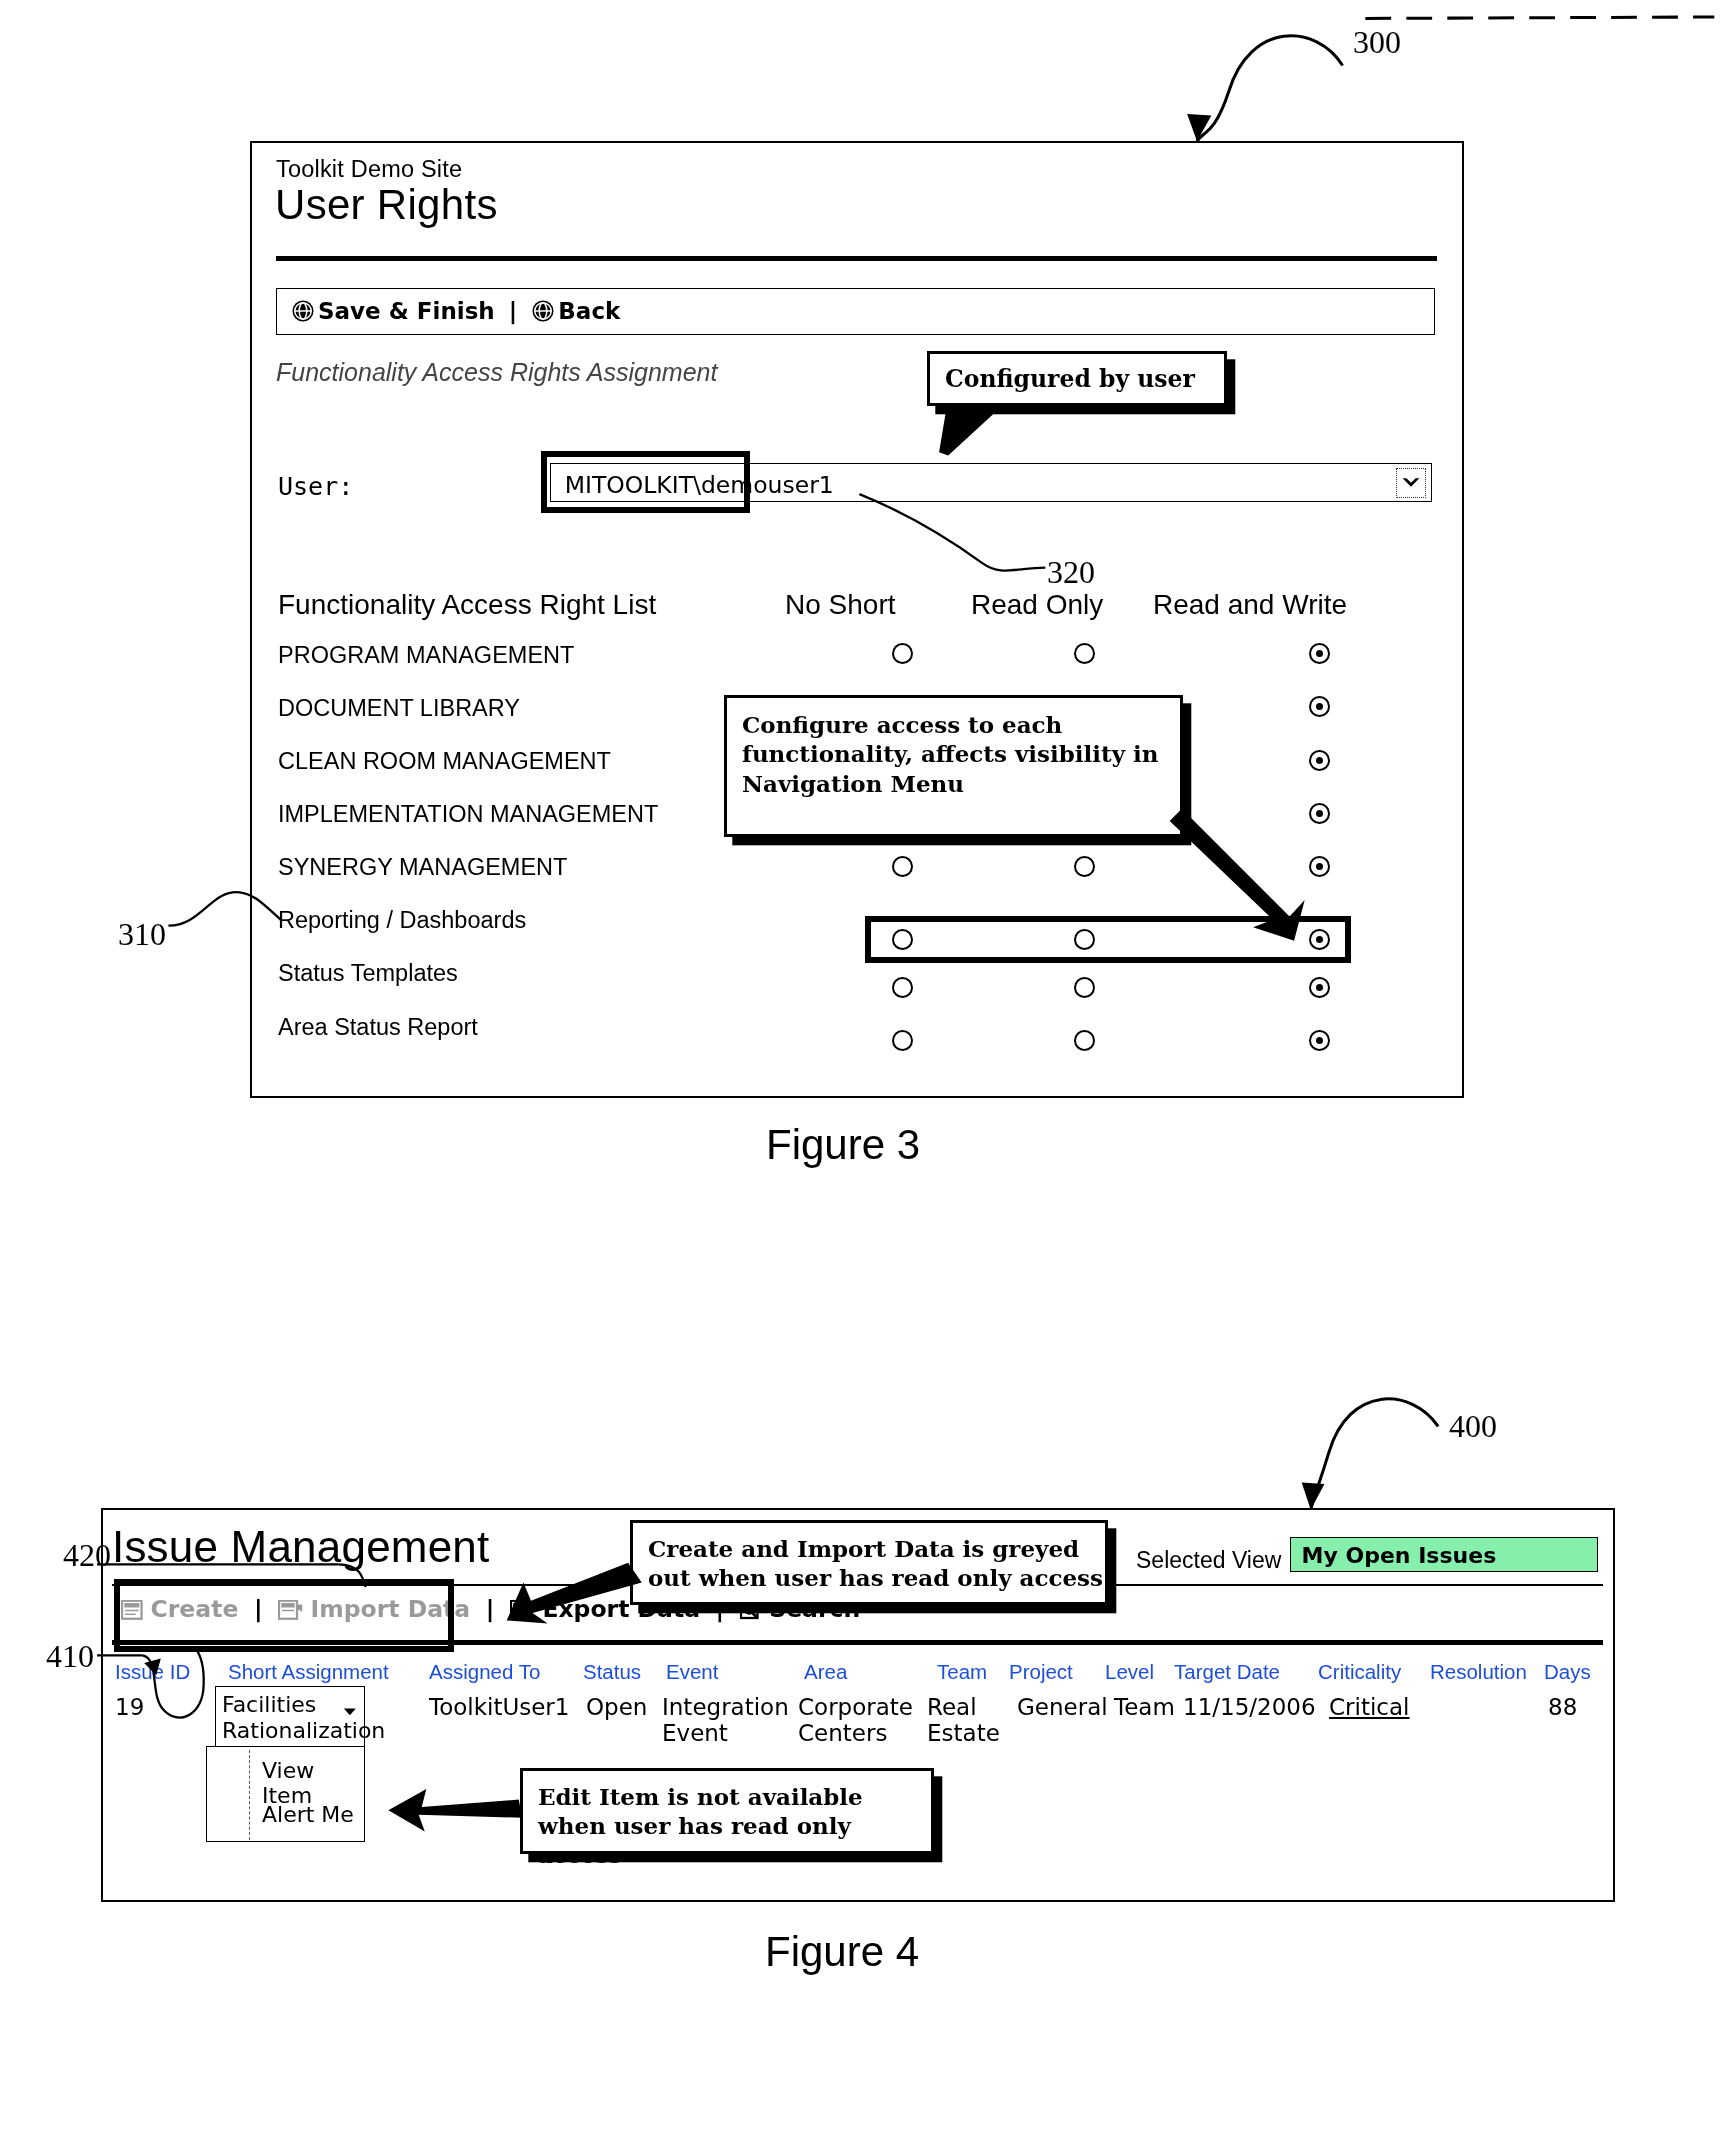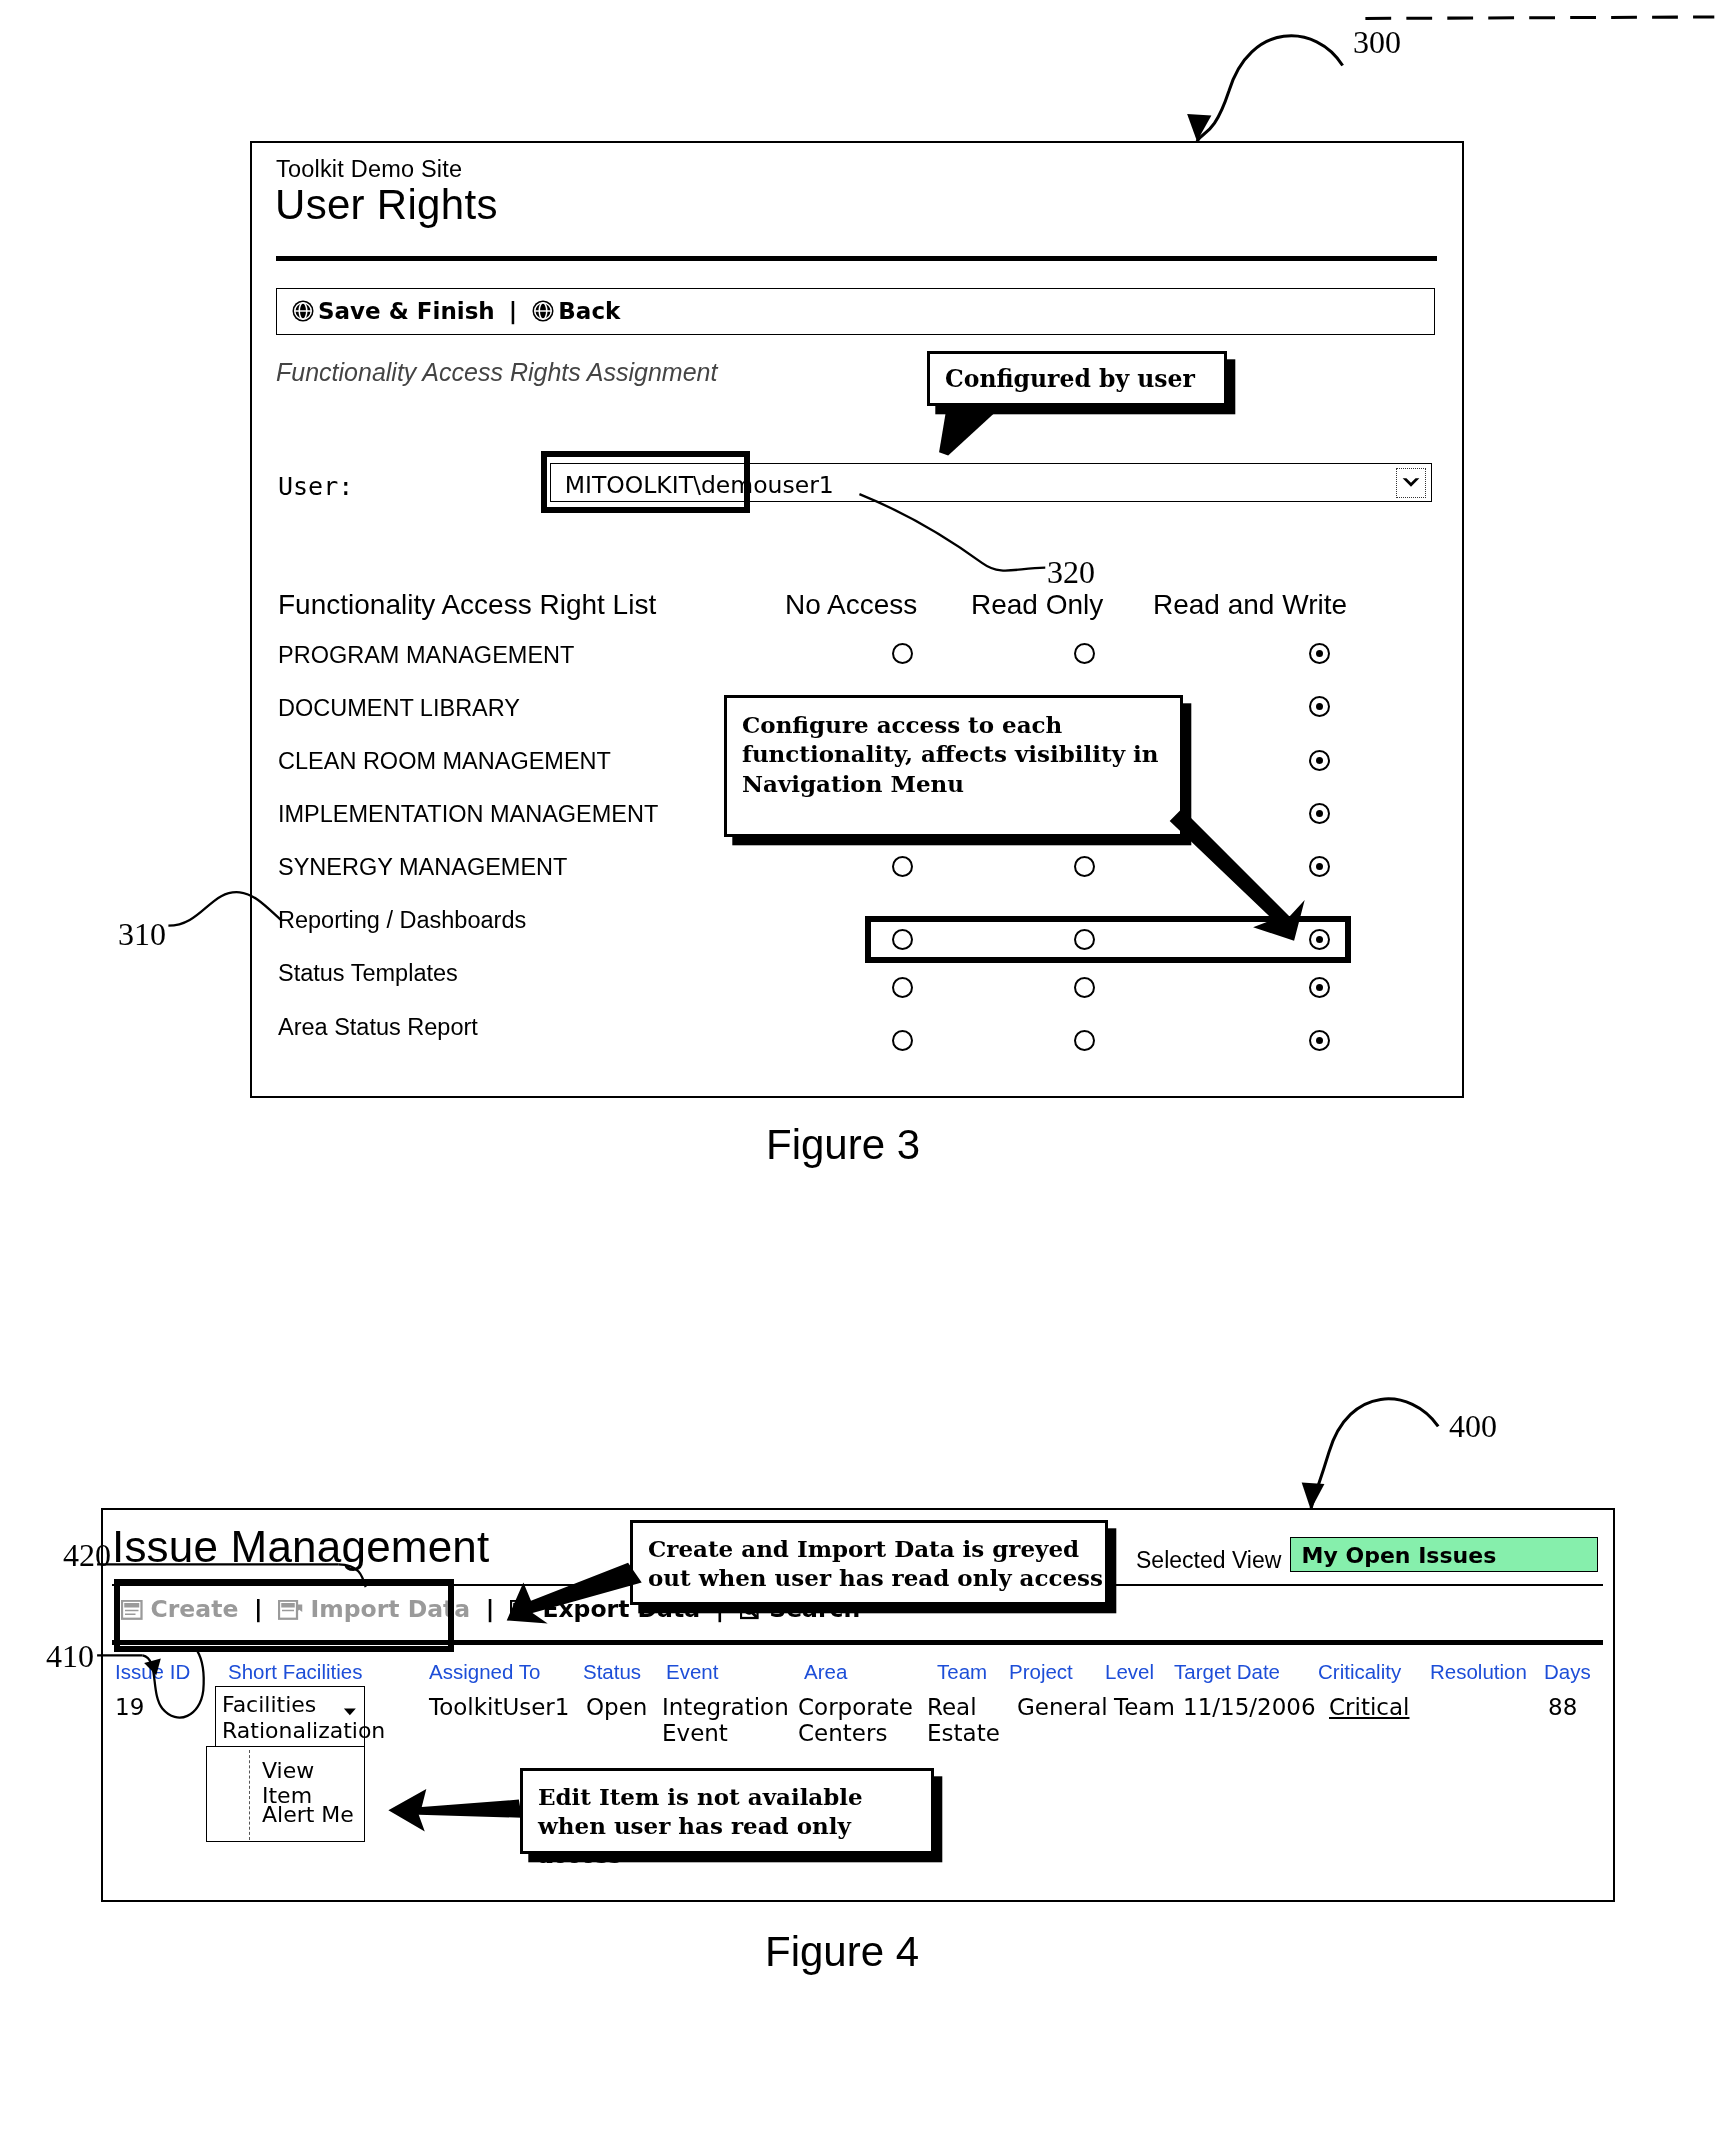--- a/index.html
+++ b/index.html
@@ -222,21 +222,21 @@
   <span id="fig3-select-text">MITOOLKIT\demouser1</span>
   <span id="fig3-select-arrow">
     <svg width="20" height="13.7" viewBox="0 0 26 18">
         <path d="M2 3 L13 14 L24 3 L19 3 L13 9 L7 3 Z" fill="#000"></path>
       </svg>
   </span>
 </div>
 <div class="abs hl-box" id="fig3-user-hl"></div>
 
 <div class="abs" id="fig3-listhdr">Functionality Access Right List</div>
-<div class="colhdr" id="colhdr-no">No Access</div>
+<div class="colhdr" id="colhdr-no">No Short</div>
 <div class="colhdr" id="colhdr-ro">Read Only</div>
 <div class="colhdr" id="colhdr-rw">Read and Write</div>
 
 <div class="rowlabel" style="top:642px;">PROGRAM MANAGEMENT</div>
 <div class="radio col-no" style="top:643px;"></div>
 <div class="radio col-ro" style="top:643px;"></div>
 <div class="radio col-rw sel" style="top:643px;"></div>
 
 <div class="rowlabel" style="top:695px;">DOCUMENT LIBRARY</div>
 <div class="radio col-rw sel" style="top:696px;"></div>
@@ -319,21 +319,21 @@
       <rect x="1" y="2" width="22" height="22" fill="none" stroke="#000" stroke-width="3"></rect>
       <circle cx="12" cy="12" r="6" fill="none" stroke="#000" stroke-width="3"></circle>
       <line x1="16" y1="17" x2="23" y2="24" stroke="#000" stroke-width="4"></line>
     </svg>
   </span>
   <span class="tb4">Search</span>
 </div>
 <div class="abs hl-box" id="fig4-tb-hl"></div>
 
 <div class="th4" style="left:115px;">Issue ID</div>
-<div class="th4" style="left:228px;">Short Facilities</div>
+<div class="th4" style="left:228px;">Short Assignment</div>
 <div class="th4" style="left:429px;">Assigned To</div>
 <div class="th4" style="left:583px;">Status</div>
 <div class="th4" style="left:666px;">Event</div>
 <div class="th4" style="left:804px;">Area</div>
 <div class="th4" style="left:937px;">Team</div>
 <div class="th4" style="left:1009px;">Project</div>
 <div class="th4" style="left:1105px;">Level</div>
 <div class="th4" style="left:1174px;">Target Date</div>
 <div class="th4" style="left:1318px;">Criticality</div>
 <div class="th4" style="left:1430px;">Resolution</div>

